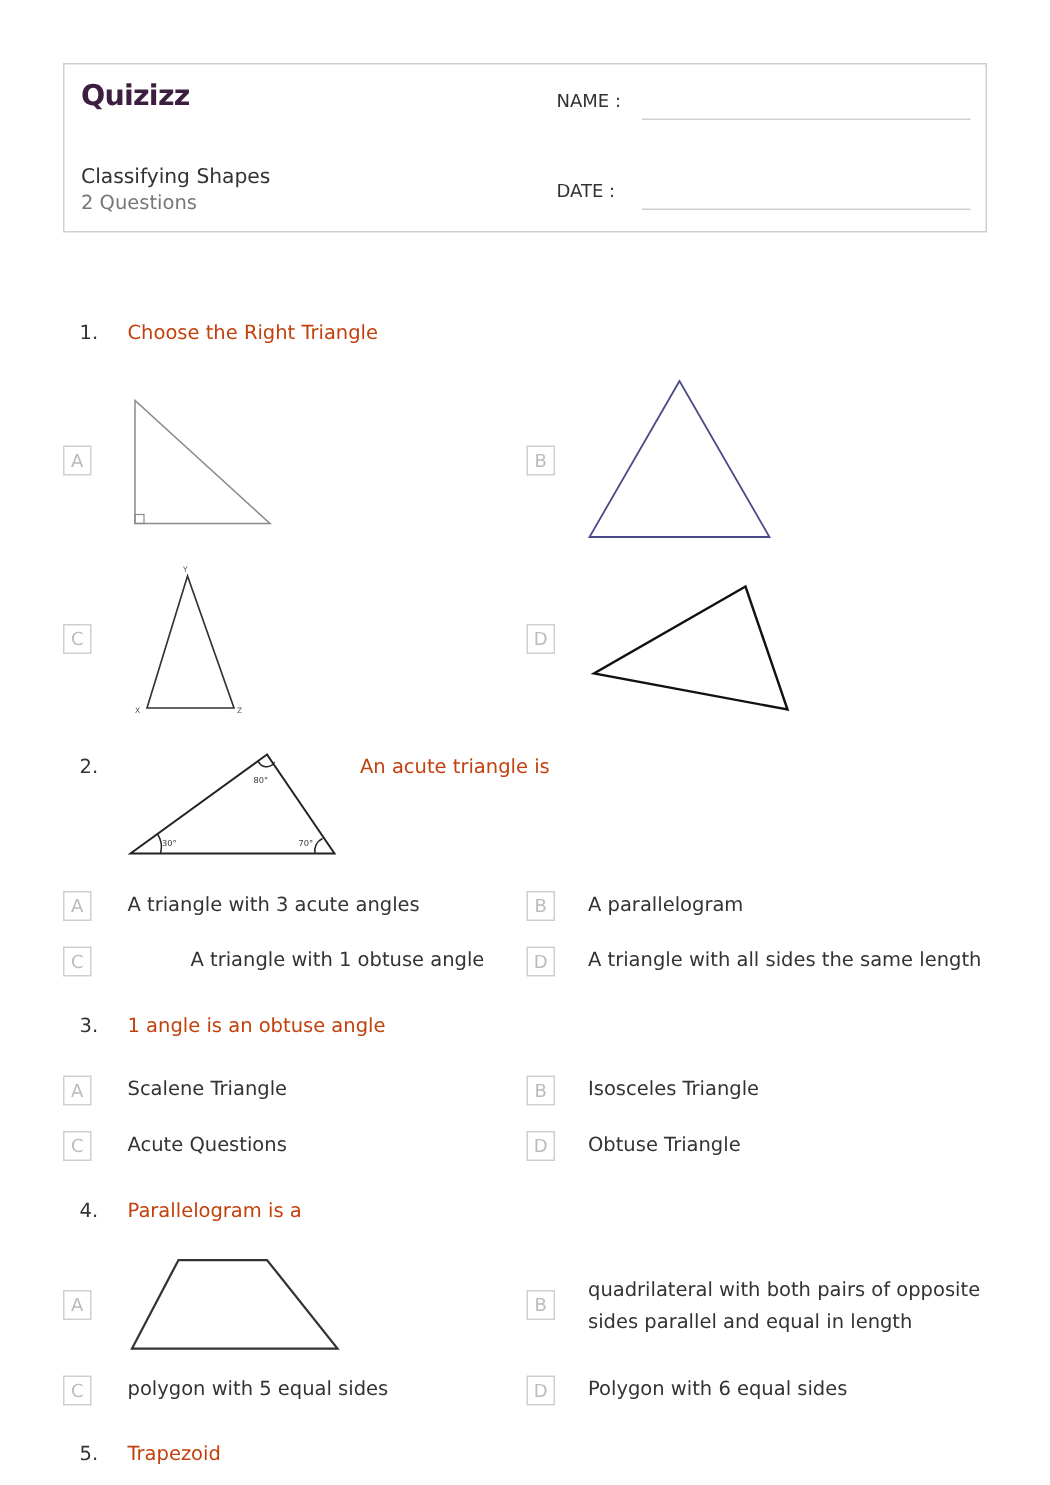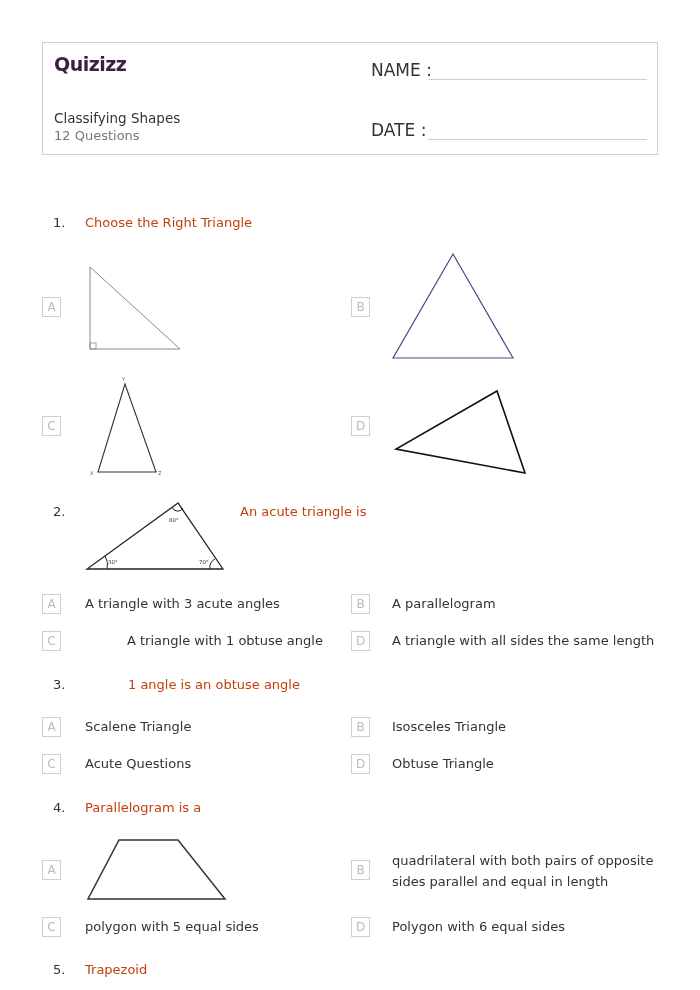--- a/index.html
+++ b/index.html
@@ -12,21 +12,21 @@
   }
   .logo {
     position: absolute; left: 11px; top: 10px;
     font-family: "DejaVu Sans", sans-serif; font-weight: bold; font-size: 19px;
     color: #3c1f3f; letter-spacing: -0.5px;
   }
   .worksheet-title { position: absolute; left: 11px; top: 67px; font-size: 13.5px; color: #333; }
   .worksheet-count { position: absolute; left: 11px; top: 85px; font-size: 13px; color: #777; }
 
   .field { position: absolute; left: 328px; width: 276px; height: 20px; }
-  .field-label { position: absolute; left: 0; top: 0; font-size: 17px; color: #333; }
+  .field-label { position: absolute; left: 0; top: 0; font-size: 12px; color: #333; }
   .field-line { position: absolute; left: 57px; right: 0; bottom: 0; border-bottom: 1px solid #cfcfcf; height: 1px; }
   .field-name { top: 17px; }
   .field-class { top: 47px; }
   .field-date { top: 77px; }
 
   .qnum { position: absolute; left: 53px; font-size: 13px; color: #333; }
   .qtext { position: absolute; left: 85px; font-size: 13px; color: #c2410c; }
 
   .opt-letter {
     position: absolute; width: 19px; height: 20px; border: 1px solid #cfcfcf;
@@ -38,21 +38,21 @@
 
   svg { position: absolute; overflow: visible; }
   .svglabel { font-family: "DejaVu Sans", sans-serif; }
 </style>
 </head>
 <body>
 
 <div class="header-box">
   <div class="logo">Quizizz</div>
   <div class="worksheet-title">Classifying Shapes</div>
-  <div class="worksheet-count">12 Questions</div>
+  <div class="worksheet-count">2 Questions</div>
 
   <div class="field field-name">
     <span class="field-label">NAME :</span>
     <span class="field-line"></span>
   </div>
   <div class="field field-date">
     <span class="field-label">DATE  :</span>
     <span class="field-line"></span>
   </div>
 </div>
@@ -105,21 +105,21 @@
   <span class="opt-text" style="left:392px; top:596px;">A parallelogram</span>
 
   <div class="opt-letter" style="left:42px; top:631px;">C</div>
   <span class="opt-text" style="left:85px; top:633px;margin-left:42px;">A triangle with 1 obtuse angle</span>
   <div class="opt-letter" style="left:351px; top:631px;">D</div>
   <span class="opt-text" style="left:392px; top:633px;">A triangle with all sides the same length</span>
 </div>
 
 <div>
   <span class="qnum" style="top:677px;">3.</span>
-  <span class="qtext" style="top:677px;margin-left:43px;">1 angle is an obtuse angle</span>
+  <span class="qtext" style="top:677px;">1 angle is an obtuse angle</span>
 
   <div class="opt-letter" style="left:42px; top:717px;">A</div>
   <span class="opt-text" style="left:85px; top:719px;text-align:center;">Scalene Triangle</span>
   <div class="opt-letter" style="left:351px; top:717px;">B</div>
   <span class="opt-text" style="left:392px; top:719px;">Isosceles Triangle</span>
 
   <div class="opt-letter" style="left:42px; top:754px;">C</div>
   <span class="opt-text" style="left:85px; top:756px;">Acute Questions</span>
   <div class="opt-letter" style="left:351px; top:754px;">D</div>
   <span class="opt-text" style="left:392px; top:756px;">Obtuse Triangle</span>

